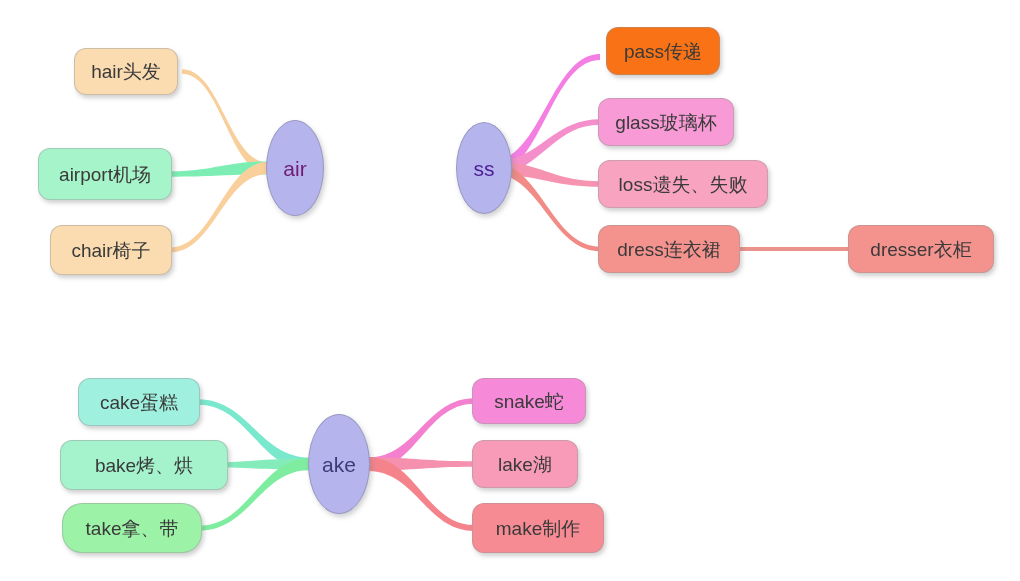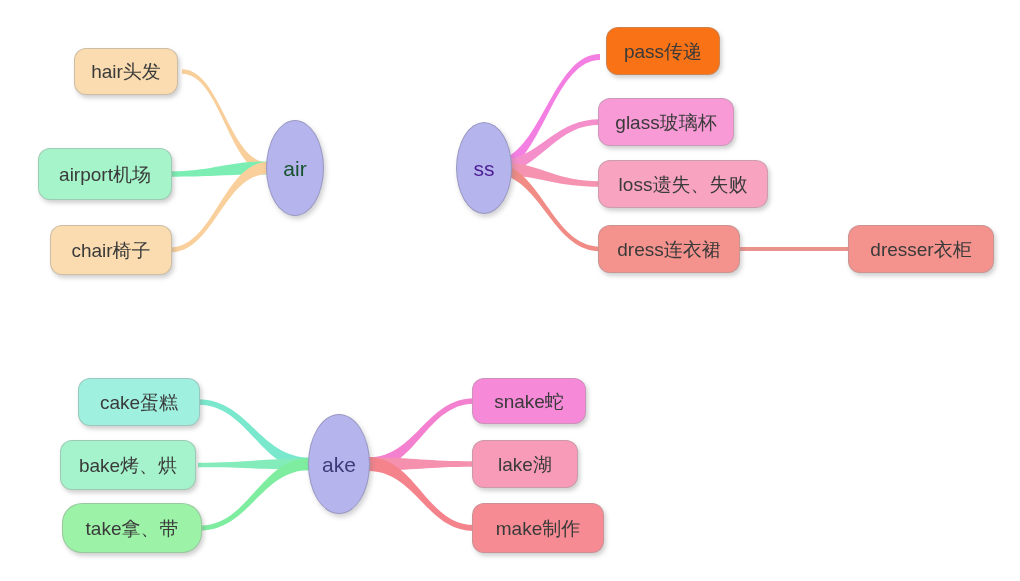--- a/index.html
+++ b/index.html
@@ -64,21 +64,21 @@
       <path d="M 492 162.5 C 540.6 162.5, 551.4 246.69, 600 246.69 L 600 251.31 C 551.4 251.31, 540.6 173.5, 492 173.5 Z" fill="#f08b86" stroke="none"></path>
       <path d="M 738 247 C 788.4 247, 799.6 247, 850 247 L 850 251 C 799.6 251, 788.4 251, 738 251 Z" fill="#e9938c" stroke="none"></path>
       <path d="M 310 457.5 C 259.6 457.5, 248.4 399.27, 198 399.27 L 198 404.73 C 248.4 404.73, 259.6 470.5, 310 470.5 Z" fill="#7ae8cd" stroke="none"></path>
       <path d="M 310 458.5 C 259.6 458.5, 248.4 462.69, 198 462.69 L 198 467.31 C 248.4 467.31, 259.6 469.5, 310 469.5 Z" fill="#84ecbb" stroke="none"></path>
       <path d="M 310 458 C 260.5 458, 249.5 525.48, 200 525.48 L 200 530.52 C 249.5 530.52, 260.5 470, 310 470 Z" fill="#7eeda0" stroke="none"></path>
       <path d="M 368 457.5 C 415.7 457.5, 426.3 398.27, 474 398.27 L 474 403.73 C 426.3 403.73, 415.7 470.5, 368 470.5 Z" fill="#f481cf" stroke="none"></path>
       <path d="M 368 457.5 C 415.7 457.5, 426.3 461.27, 474 461.27 L 474 466.73 C 426.3 466.73, 415.7 470.5, 368 470.5 Z" fill="#f591ae" stroke="none"></path>
       <path d="M 368 457 C 415.7 457, 426.3 525.06, 474 525.06 L 474 530.94 C 426.3 530.94, 415.7 471, 368 471 Z" fill="#f4838c" stroke="none"></path>
     </svg>
   <div id="nodes">
-      <div class="node node-root" style="left: 266px; top: 120px; width: 58px; height: 96px; background: rgb(181, 180, 236); color: #14532d; text-align: center;">
+      <div class="node node-root" style="left: 266px; top: 120px; width: 58px; height: 96px; background: rgb(181, 180, 236); color: #701a75; text-align: center;">
         <span>air</span>
       </div>
       <div class="node node-box" style="left: 74px; top: 48px; width: 104px; height: 47px; background: rgb(250, 220, 176);">
         <span>hair头发</span>
       </div>
       <div class="node node-box" style="left: 38px; top: 148px; width: 134px; height: 52px; background: rgb(166, 245, 202);">
         <span>airport机场</span>
       </div>
       <div class="node node-box" style="left: 50px; top: 225px; width: 122px; height: 50px; background: rgb(250, 220, 176);">
         <span>chair椅子</span>
@@ -100,21 +100,21 @@
       </div>
       <div class="node node-box" style="left: 848px; top: 225px; width: 146px; height: 48px; background: rgb(244, 146, 141);">
         <span>dresser衣柜</span>
       </div>
       <div class="node node-root" style="left: 308px; top: 414px; width: 62px; height: 100px; background: rgb(181, 180, 236); color: rgb(59, 59, 122);">
         <span>ake</span>
       </div>
       <div class="node node-box" style="left: 78px; top: 378px; width: 122px; height: 48px; background: rgb(159, 240, 223); text-align: right;">
         <span>cake蛋糕</span>
       </div>
-      <div class="node node-box" style="left: 60px; top: 440px; width: 136px; height: 50px; background: rgb(164, 243, 204);">
+      <div class="node node-box" style="left: 60px; top: 440px; width: 168px; height: 50px; background: rgb(164, 243, 204);">
         <span>bake烤、烘</span>
       </div>
       <div class="node node-box" style="left: 62px; top: 503px; width: 140px; height: 50px; background: rgb(156, 242, 167); border-radius: 20px;">
         <span>take拿、带</span>
       </div>
       <div class="node node-box" style="left: 472px; top: 378px; width: 114px; height: 46px; background: rgb(247, 138, 216);">
         <span>snake蛇</span>
       </div>
       <div class="node node-box" style="left: 472px; top: 440px; width: 106px; height: 48px; background: rgb(247, 155, 184);">
         <span>lake湖</span>

